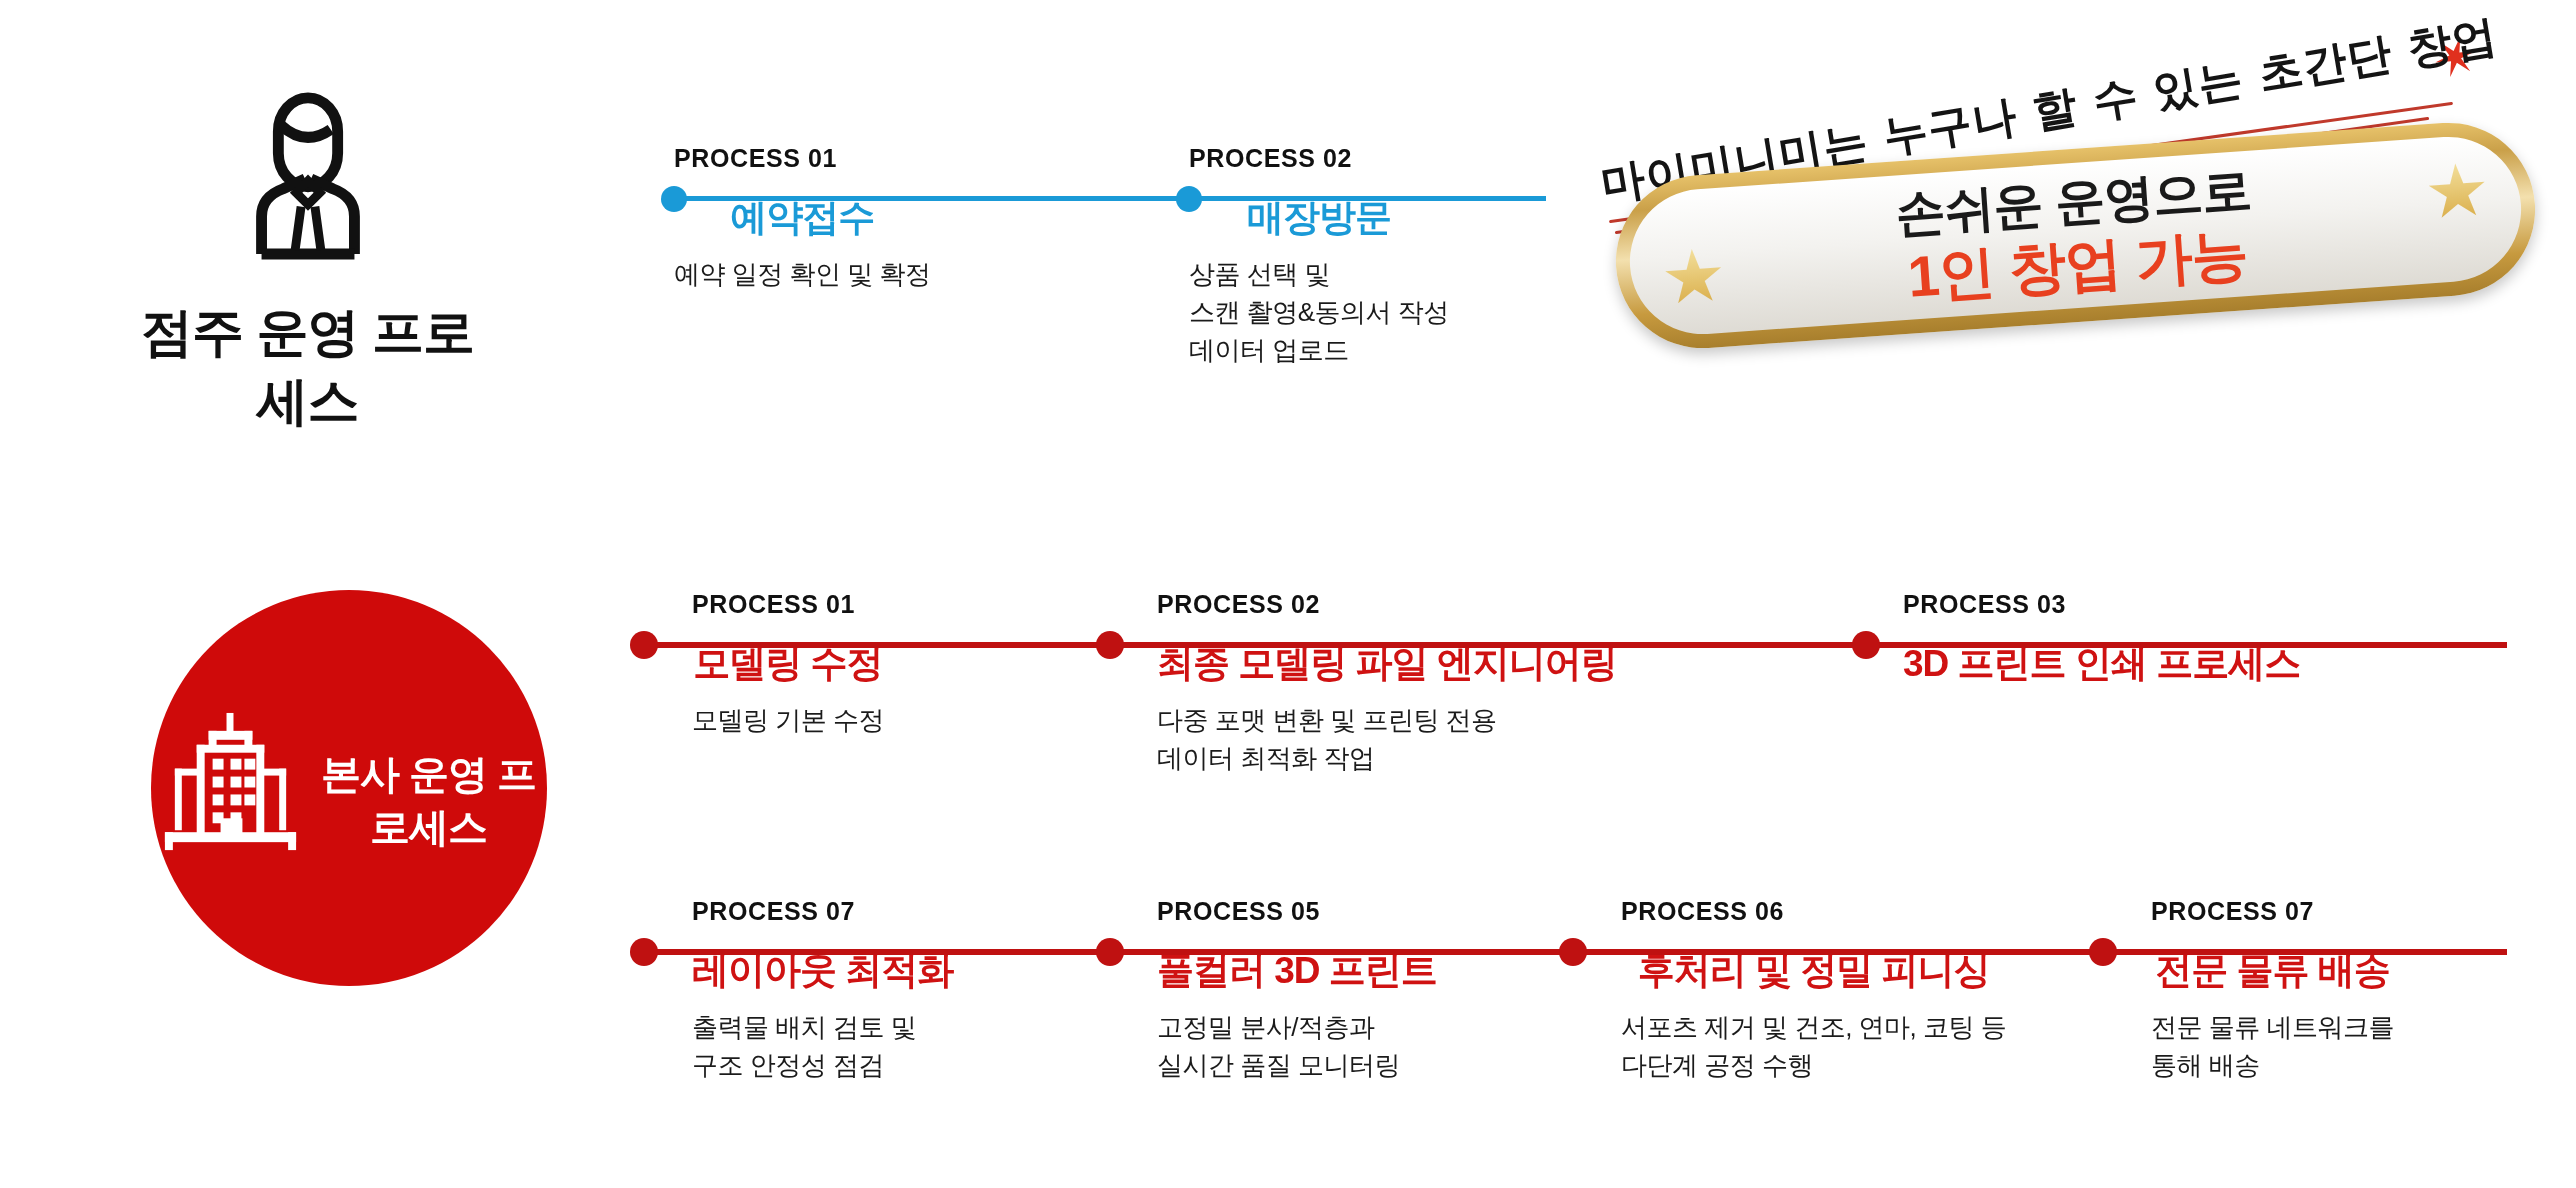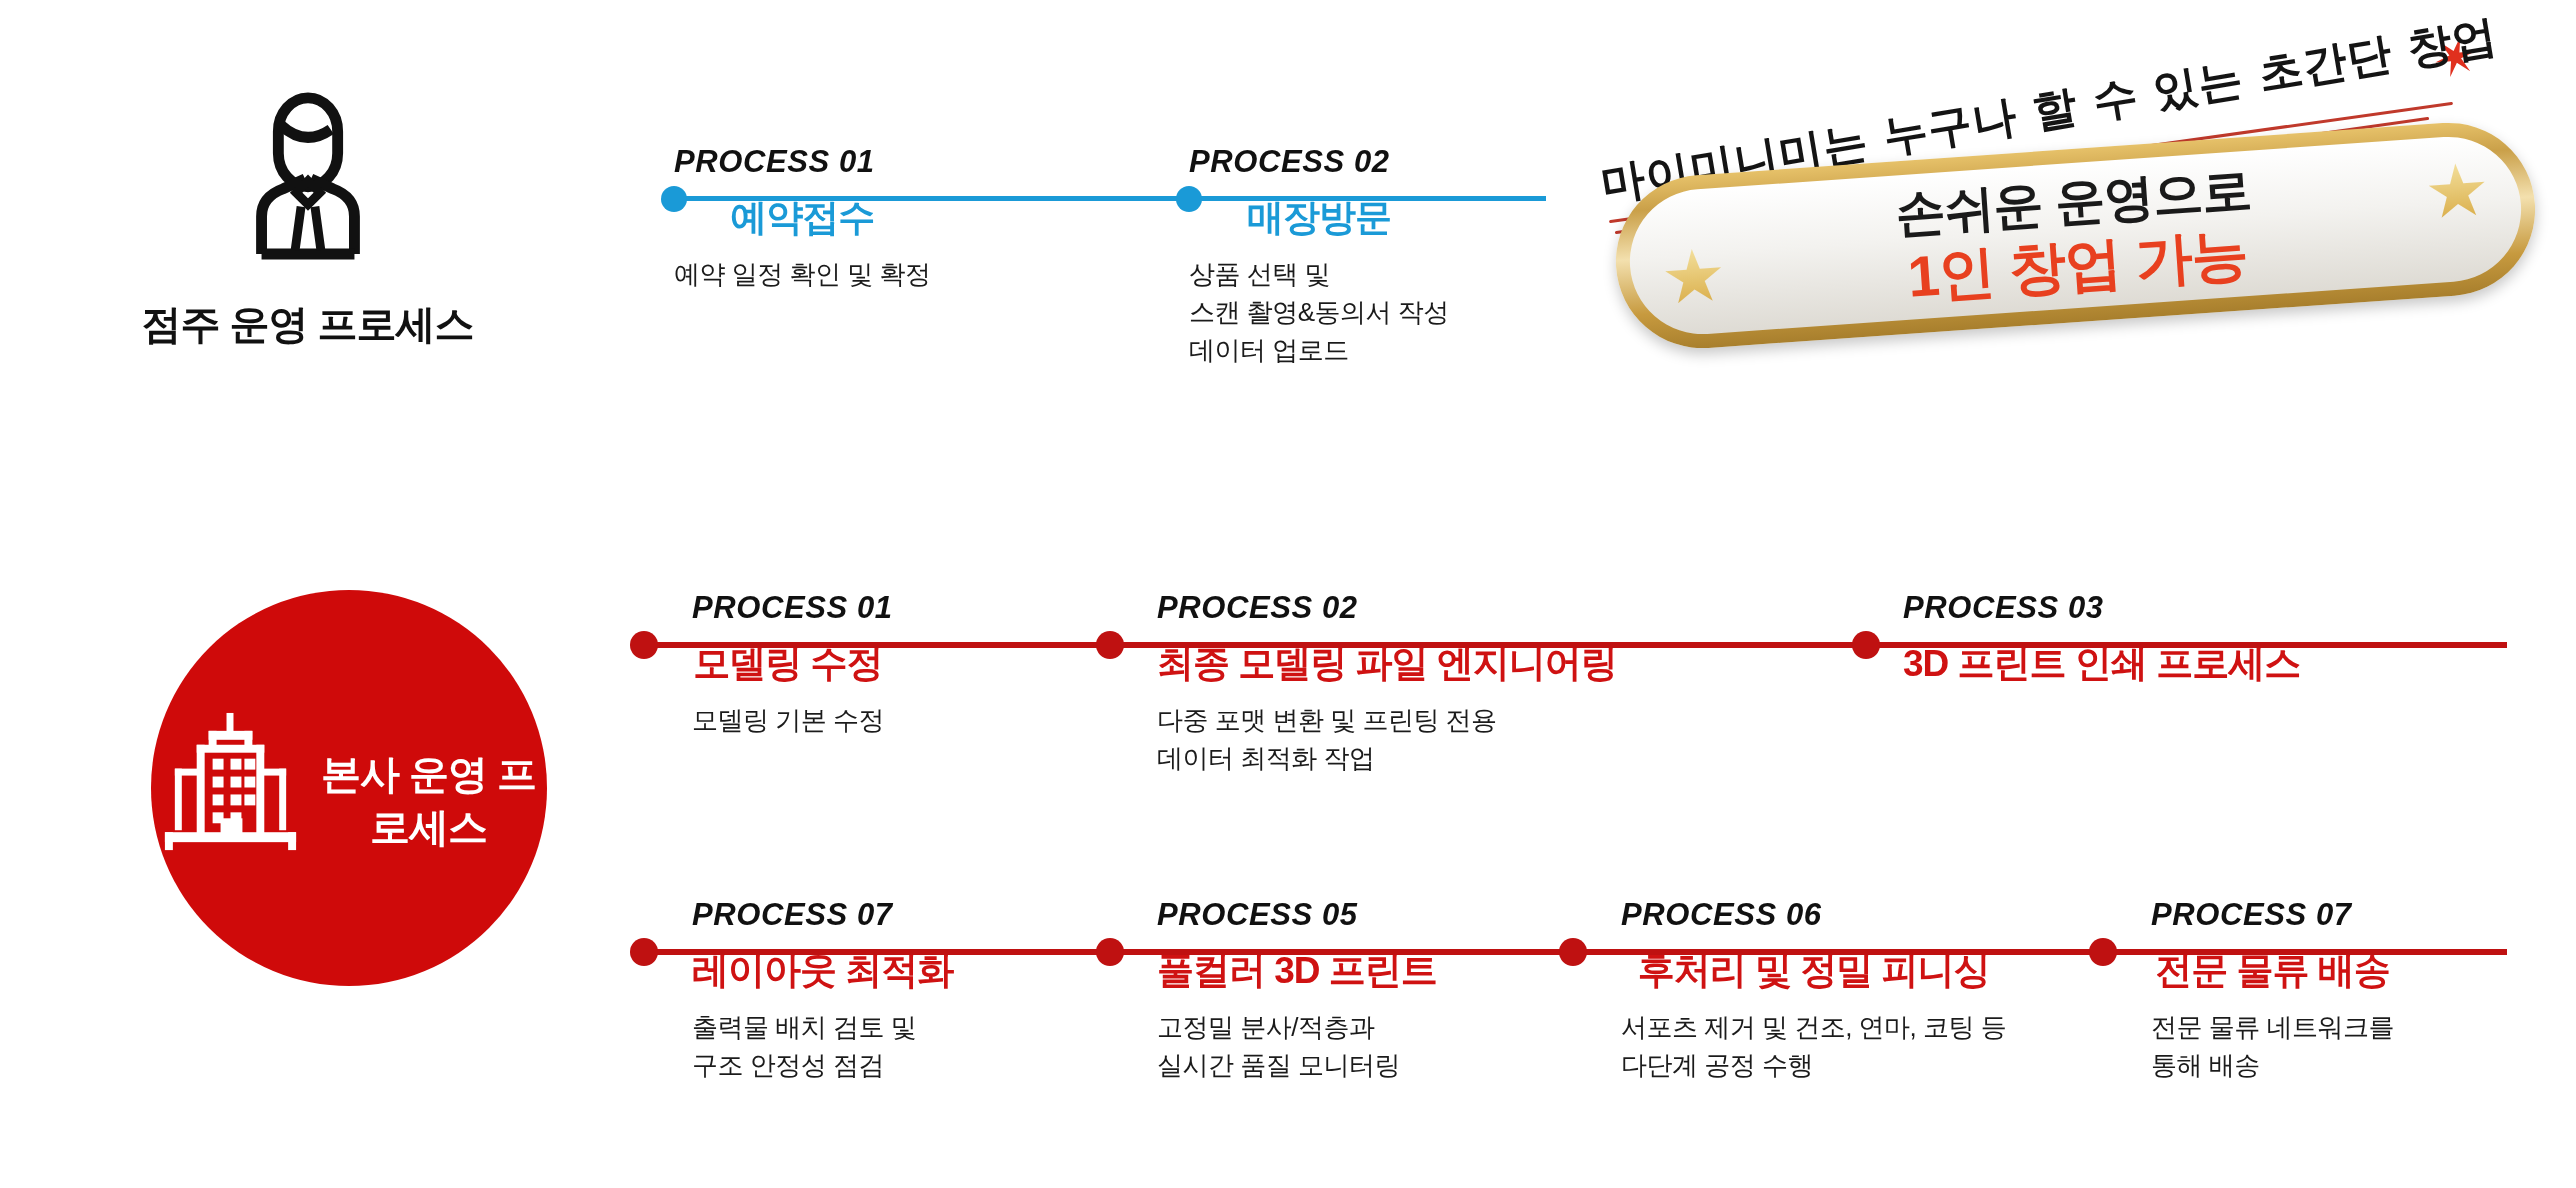--- a/index.html
+++ b/index.html
@@ -12,21 +12,21 @@
   .page { position: relative; width: 2576px; height: 1189px; }
 
   
   .owner-col {
     position: absolute; left: 129px; top: 74px;
     width: 357px; text-align: center;
   }
   .owner-icon { display: block; margin: 0 auto; }
   .owner-label {
     margin-top: 32px;
-    font-size: 40px; font-weight: 700; color: #111111;
+    font-size: 52px; font-weight: 700; color: #111111;
     line-height: 1.32; letter-spacing: -1px;
   }
 
   .hq-circle {
     position: absolute; left: 151px; top: 590px;
     width: 396px; height: 396px; border-radius: 50%;
     background: #cf0a0a;
     display: flex; 
     align-items: center; justify-content: center;
   }
@@ -47,22 +47,22 @@
 
   .tl-dot {
     position: absolute; width: 26px; height: 26px;
     border-radius: 50%; background: #1a9ad7;
     top: -10px; margin-left: -13px;
   }
   .tl-dot.red { background: #bf1111; width: 28px; height: 28px; top: -11px; margin-left: -14px; }
 
   .step { position: absolute; top: -52px; }
   .step-num {
-    font-size: 31px; font-weight: 700; color: #111111;
-    letter-spacing: 0.6px; white-space: nowrap; font-style: italic;
+    font-size: 25px; font-weight: 700; color: #111111;
+    letter-spacing: 0.6px; white-space: nowrap;
   }
   .step-body { position: absolute; top: 52px; left: 0; }
   .step-title {
     font-size: 37px; font-weight: 700; line-height: 1.2;
     white-space: nowrap; letter-spacing: -1px; text-align: center;
   }
   .step-title.blue { color: #1a9ad7; }
   .step-title.red  { color: #cf1212; }
   .step-desc {
     margin-top: 16px;

